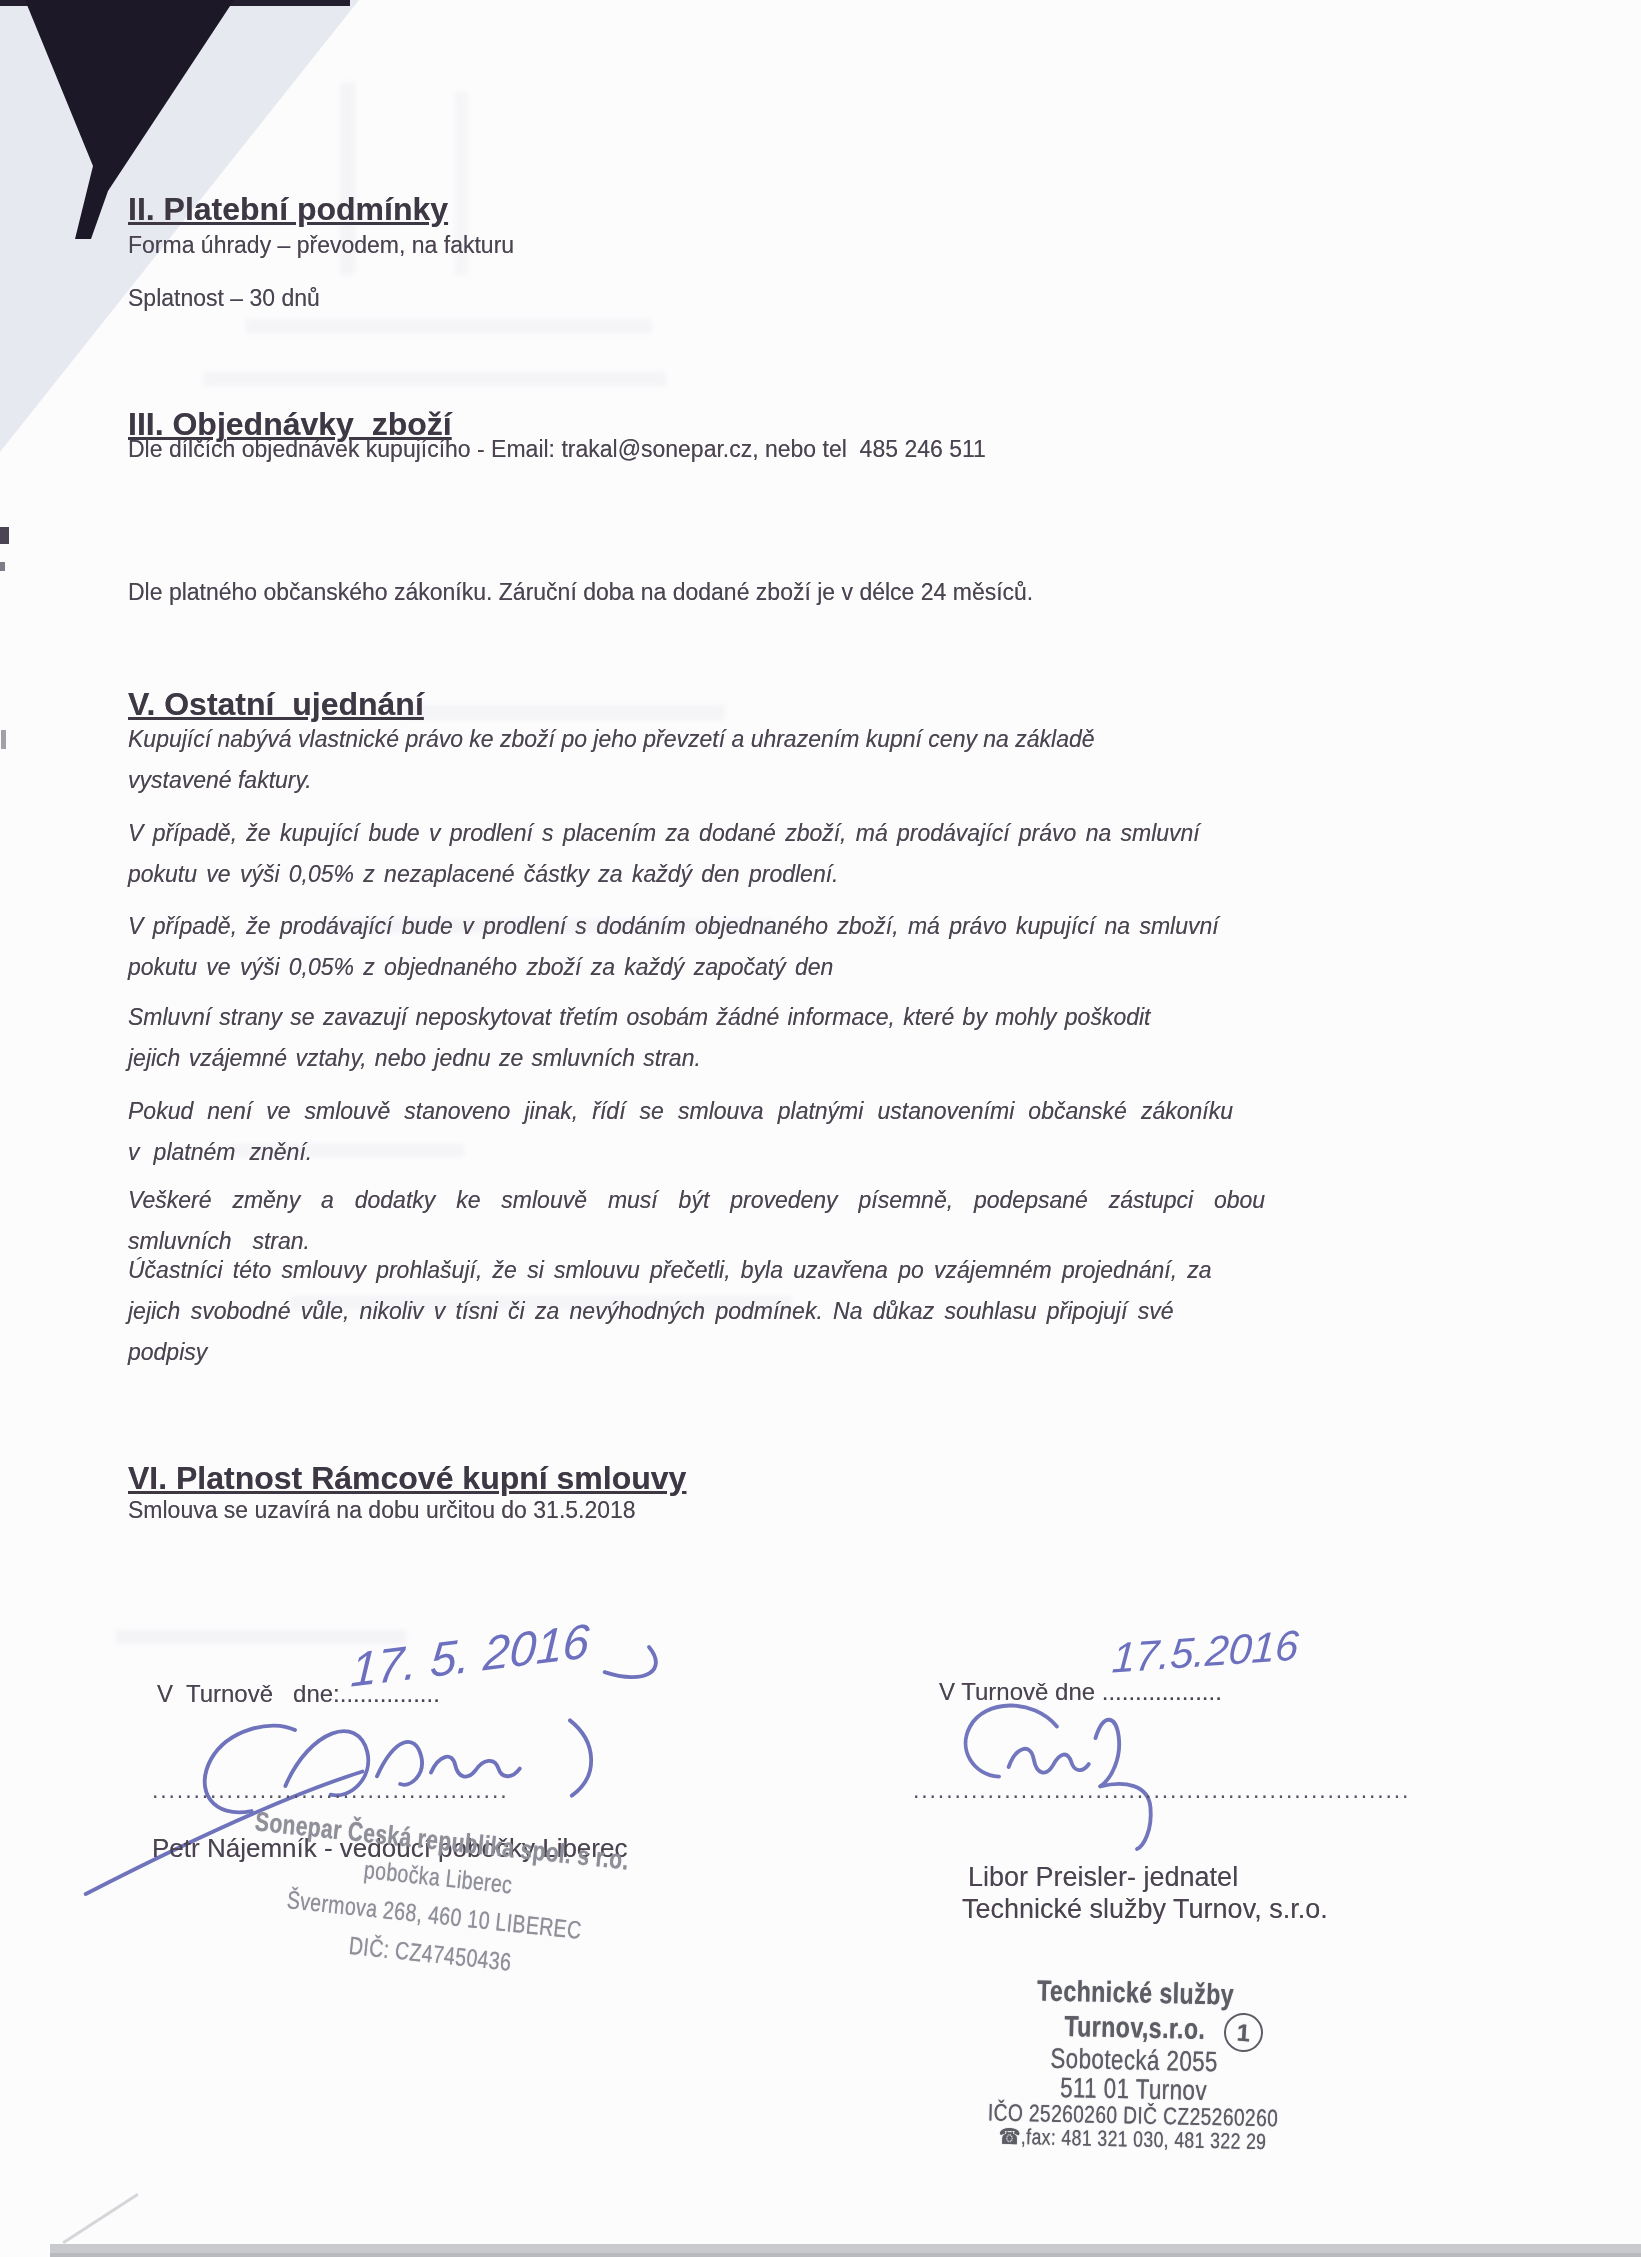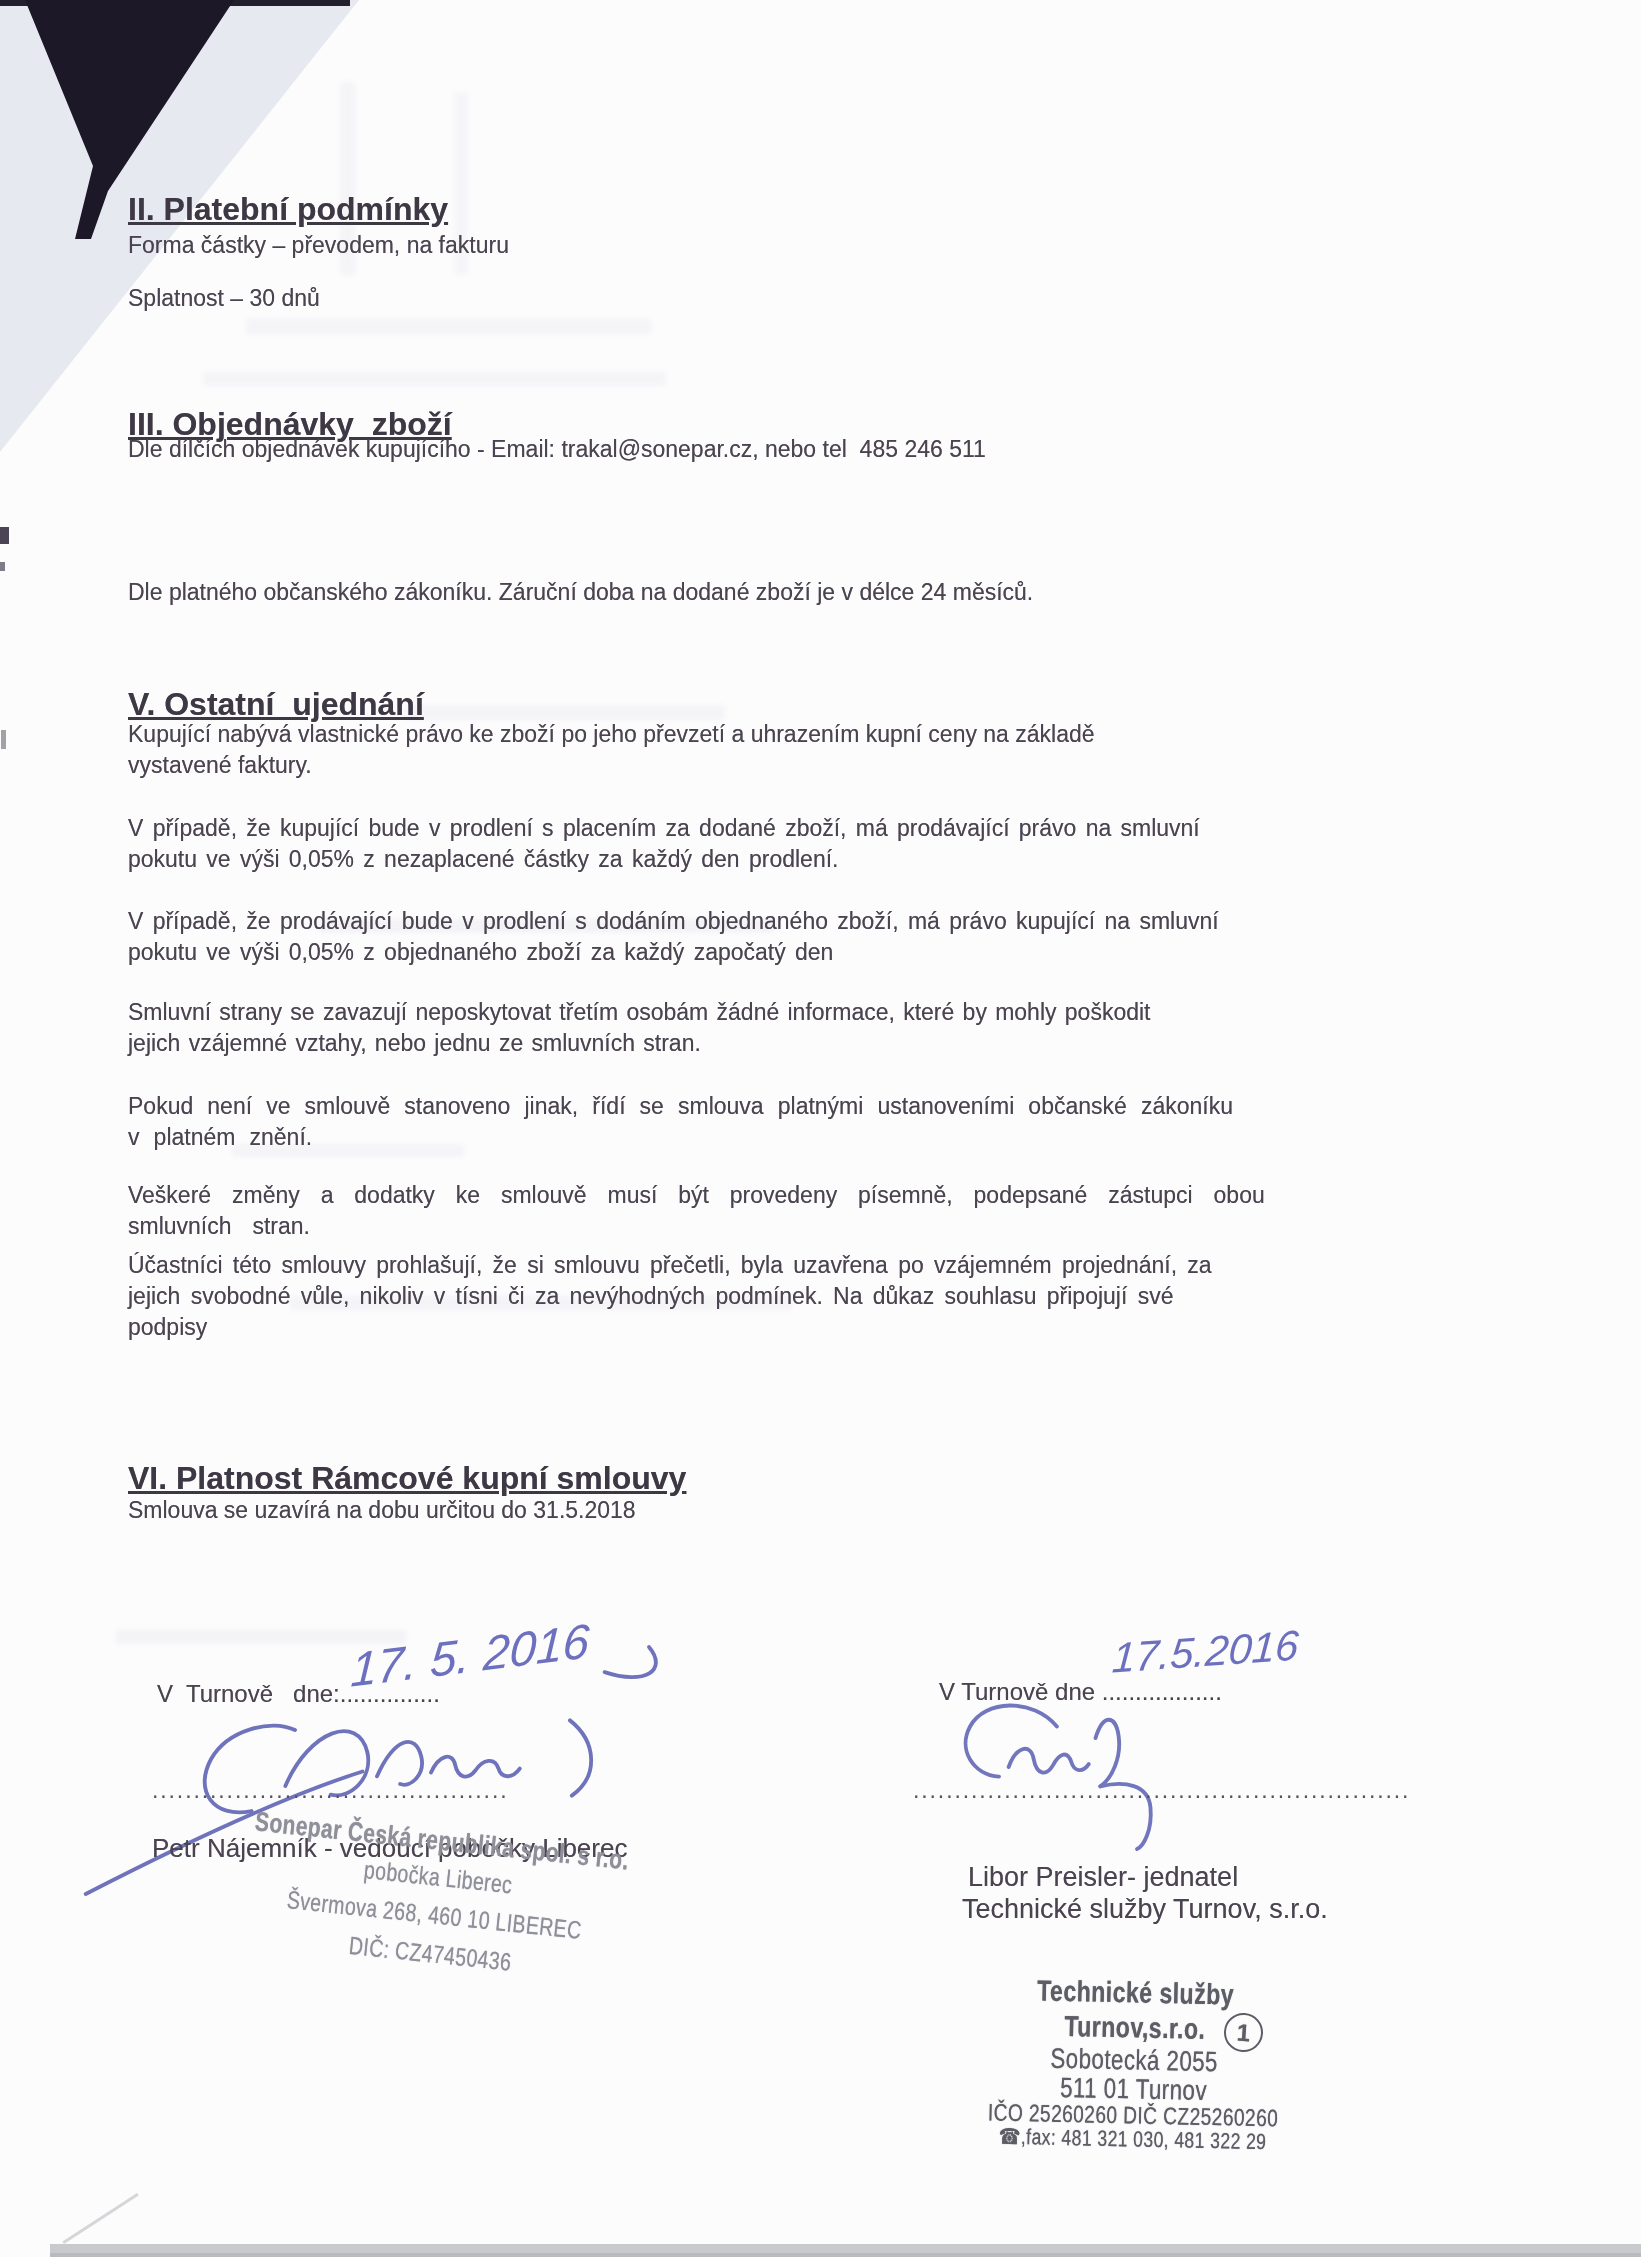--- a/index.html
+++ b/index.html
@@ -18,21 +18,21 @@
   .edge-mark{position:absolute;background:#4a4454;}
   .bottom-strip{position:absolute;left:50px;top:2244px;width:1591px;height:11.6px;background:#c9cacd;}
   .bottom-strip2{position:absolute;left:50px;top:2253px;width:1591px;height:4.8px;background:#b9babe;}
   .crease{position:absolute;left:56px;top:2217px;width:89px;height:2.9px;background:#d6d6da;transform:rotate(-33deg);}
   .ghost{position:absolute;background:#6e6a85;filter:blur(2.9px);}
   
   .doc-text{position:absolute;left:128px;width:1274px;
     text-shadow:0 0 0.6px rgba(70,64,80,.55);}
   .h{font-size:32px;font-weight:bold;color:#3e3845;white-space:pre;text-decoration:underline;}
   .b{font-size:23px;white-space:pre;}
-  .para{font-size:23px;line-height:31px;white-space:pre-wrap;}
+  .para{font-size:23px;line-height:41px;white-space:pre-wrap;font-style:italic;}
   
   .sig-text{position:absolute;font-size:24px;white-space:pre;text-shadow:0 0 0.6px rgba(70,64,80,.5);}
   .dots{position:absolute;font-size:23px;letter-spacing:1.9px;color:#565060;white-space:pre;}
   .hand{position:absolute;font-style:italic;color:#6165ba;white-space:pre;opacity:.92;}
   .hand-left{left:350px;top:1628px;font-size:48px;transform:rotate(-7deg) skewX(-10deg);}
   .hand-right{left:1112px;top:1628px;font-size:42px;transform:rotate(-4deg) skewX(-8deg);}
   .sig-svg{position:absolute;}
   
   .stamp{position:absolute;text-align:center;transform-origin:left top;}
   .stamp-left{left:234px;top:1802px;width:541px;color:#8f8f99;
@@ -74,21 +74,21 @@
   <div class="ghost" style="left:454px;top:92px;width:13.5px;height:183px;opacity:.04;"></div>
   <div class="ghost" style="left:246px;top:319px;width:406px;height:15.4px;opacity:.05;"></div>
   <div class="ghost" style="left:203px;top:372px;width:463px;height:13.5px;opacity:.05;"></div>
   <div class="ghost" style="left:406px;top:705px;width:319px;height:14.5px;opacity:.05;"></div>
   <div class="ghost" style="left:319px;top:919px;width:454px;height:13.5px;opacity:.06;"></div>
   <div class="ghost" style="left:232px;top:1144px;width:232px;height:12.6px;opacity:.05;"></div>
   <div class="ghost" style="left:290px;top:1296px;width:502px;height:13.5px;opacity:.05;"></div>
   <div class="ghost" style="left:116px;top:1630px;width:290px;height:13.5px;opacity:.06;"></div>
 
   <div class="doc-text h" style="top:191px;">II. Platební podmínky</div>
-  <div class="doc-text b" style="top:232px;">Forma částky – převodem, na fakturu</div>
+  <div class="doc-text b" style="top:232px;">Forma úhrady – převodem, na fakturu</div>
   <div class="doc-text b" style="top:271px;margin-top:14px;">Splatnost – 30 dnů</div>
 
   <div class="doc-text h" style="top:406px;">III. Objednávky  zboží</div>
   <div class="doc-text b" style="top:436px;">Dle dílčích objednávek kupujícího - Email: trakal@sonepar.cz, nebo tel  485 246 511</div>
 
   <div class="doc-text b" style="top:579px;">Dle platného občanského zákoníku. Záruční doba na dodané zboží je v délce 24 měsíců.</div>
 
   <div class="doc-text h" style="top:686px;">V. Ostatní  ujednání</div>
   <div class="doc-text para" style="top:719px;">Kupující nabývá vlastnické právo ke zboží po jeho převzetí a uhrazením kupní ceny na základě
 vystavené faktury.</div>

